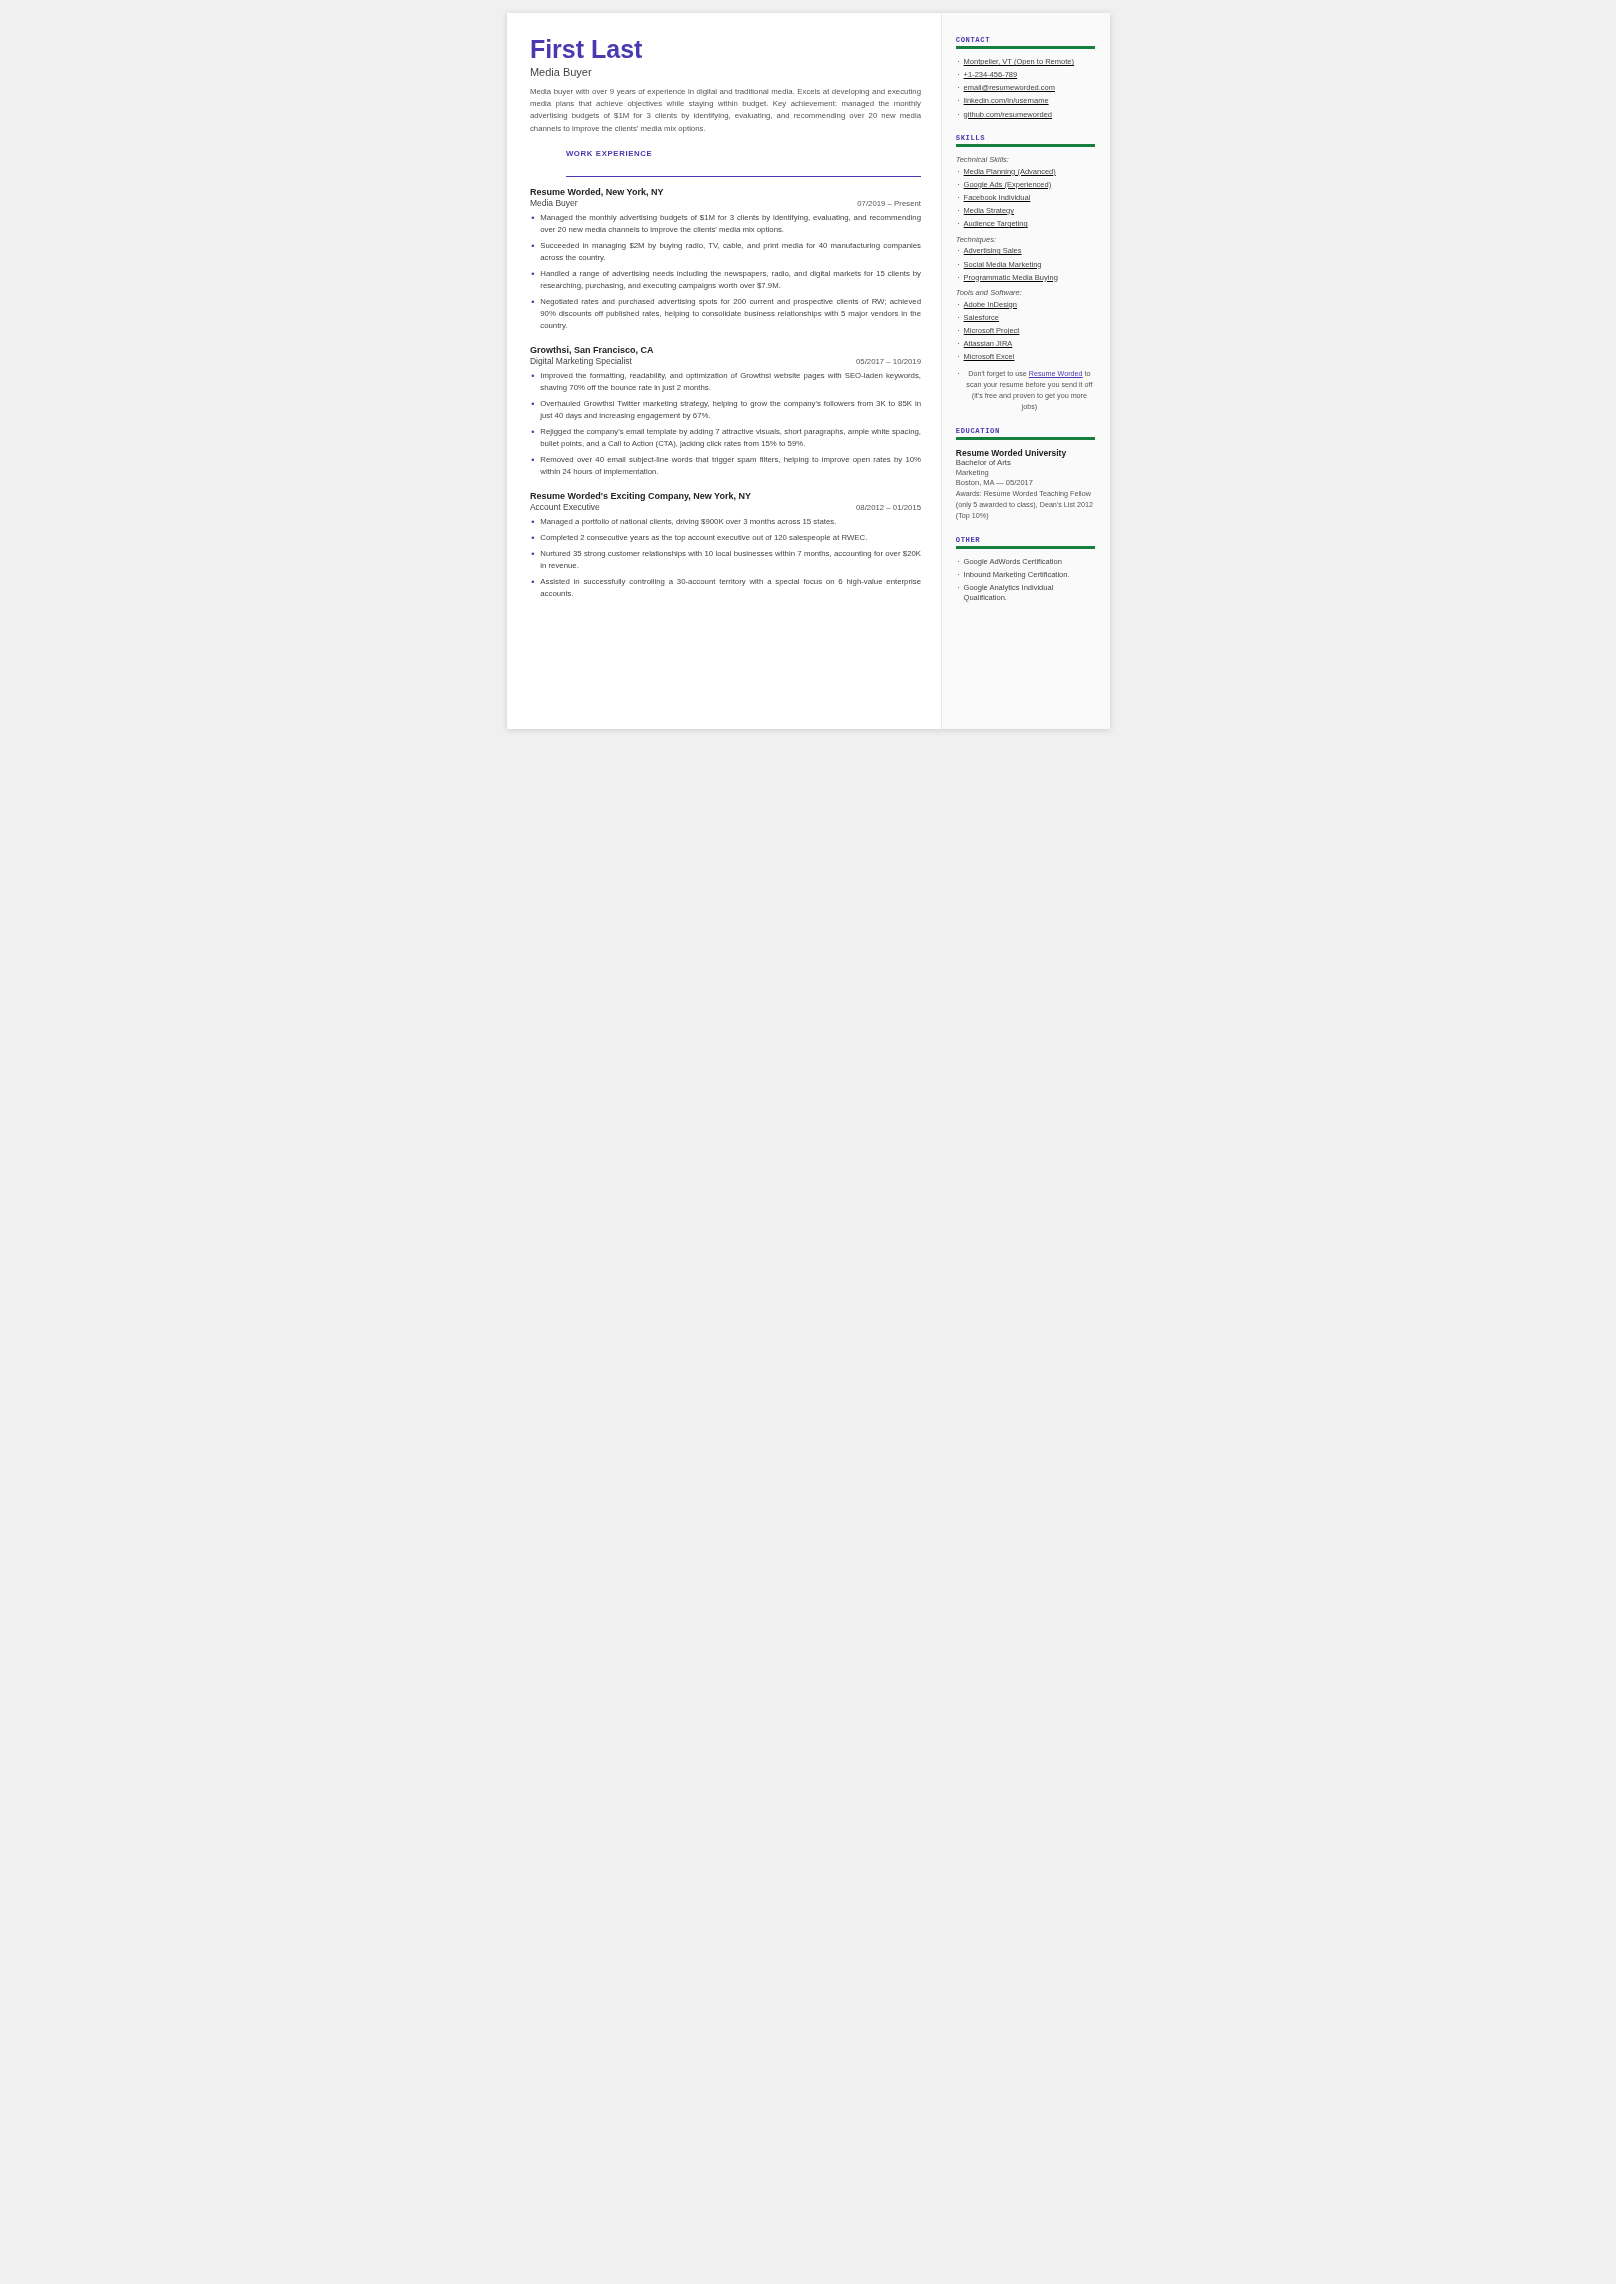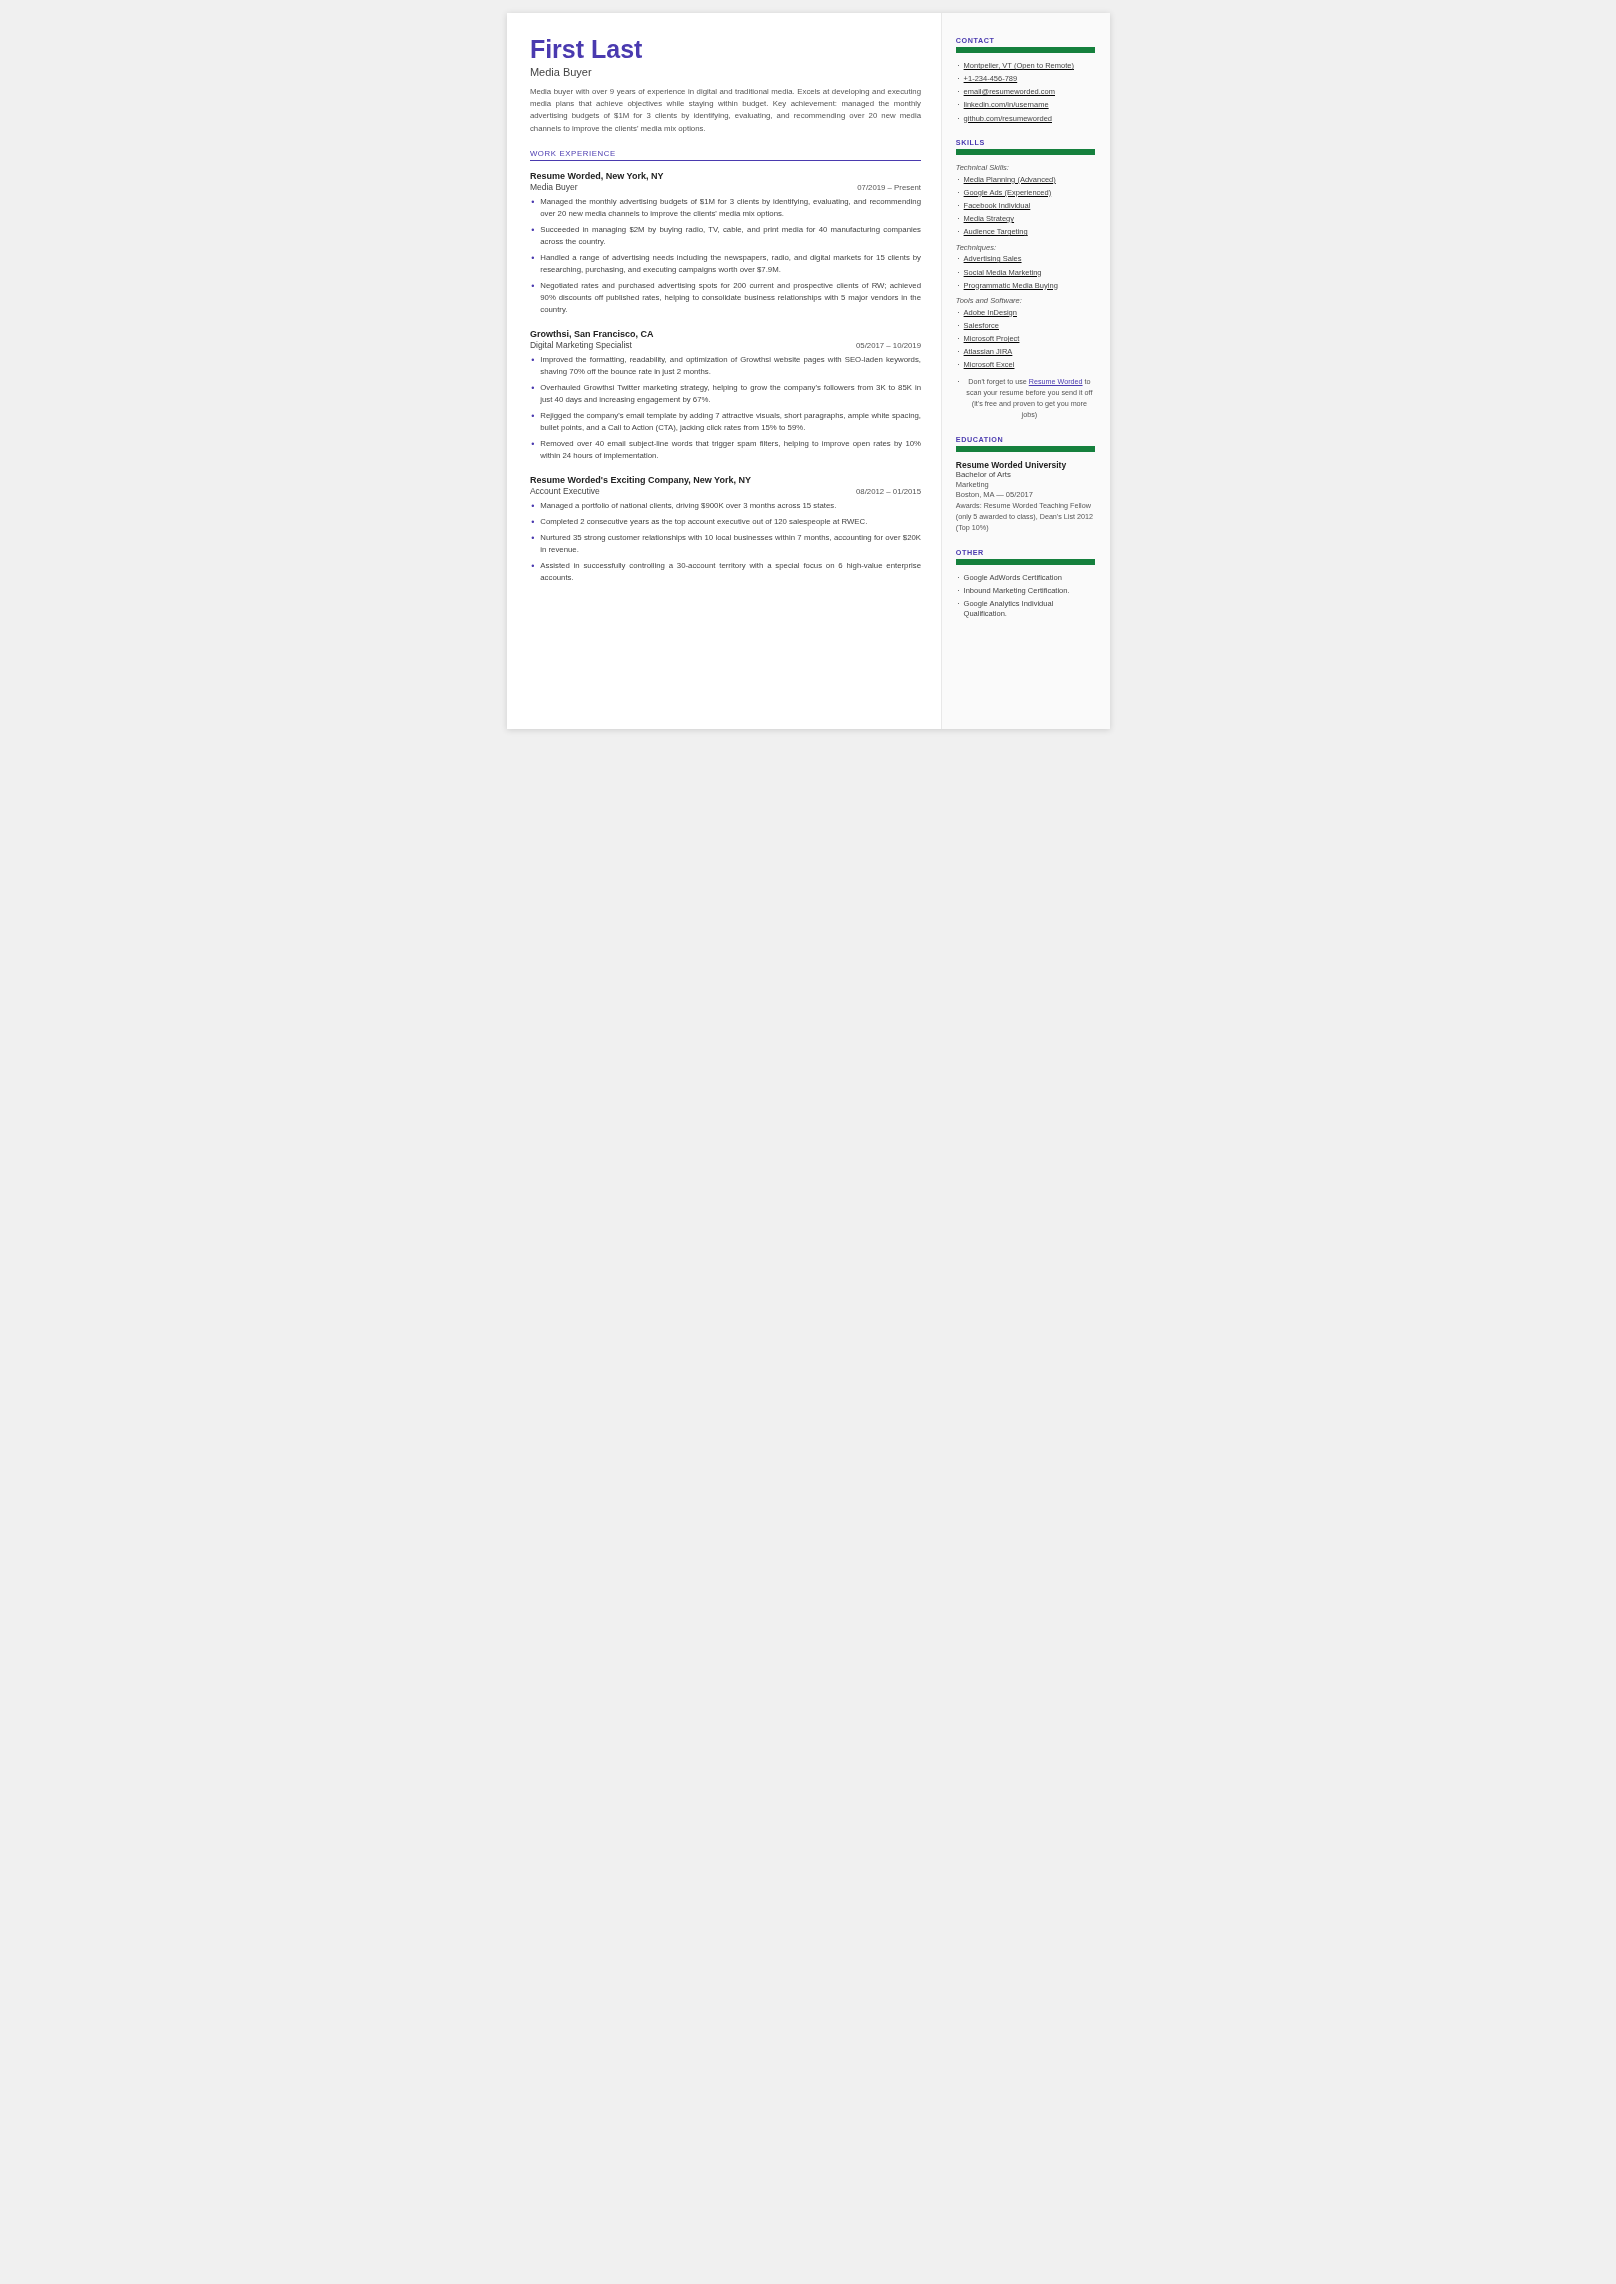--- a/index.html
+++ b/index.html
@@ -39,28 +39,29 @@
     }
     .summary {
       font-size: 7.8px;
       color: #555;
       line-height: 1.55;
       margin-bottom: 14.3px;
       text-align: justify;
     }
     .section-header {
       font-size: 7.8px;
-      font-weight: 400;
+      font-weight: 700;
       color: #4a3aaf;
       letter-spacing: 0.08em;
       text-transform: uppercase;
       border-bottom: 1px solid #4a3aaf;
-      padding-bottom: 2px;
+      padding-bottom: 18px;
       margin-bottom: 10.4px;
       margin-top: 3.9px;
+      margin-left: 36px;
     }
     .job {
       margin-bottom: 13px;
     }
     .job-company {
       font-size: 9px;
       font-weight: 700;
       color: #222;
       margin-bottom: 0.7px;
     }
@@ -108,23 +109,24 @@
       background: #fafafa;
       border-left: 0.7px solid #e8e8e8;
       padding: 23.4px 14.3px 23.4px 14.3px;
     }
     .right-section-header {
       font-size: 7.2px;
       font-weight: 700;
       color: #4a3aaf;
       letter-spacing: 0.08em;
       text-transform: uppercase;
-      border-bottom: 6px solid #15803d;
+      border-bottom: 3px solid #15803d;
       padding-bottom: 2px;
       margin-bottom: 7.8px;
+      font-family: Liberation Mono, monospace;
     }
     .right-section {
       margin-bottom: 14.3px;
     }
     .contact-list, .skill-list {
       list-style: none;
       padding: 0;
       text-decoration: underline;
     }
     .contact-list li, .skill-list li {

